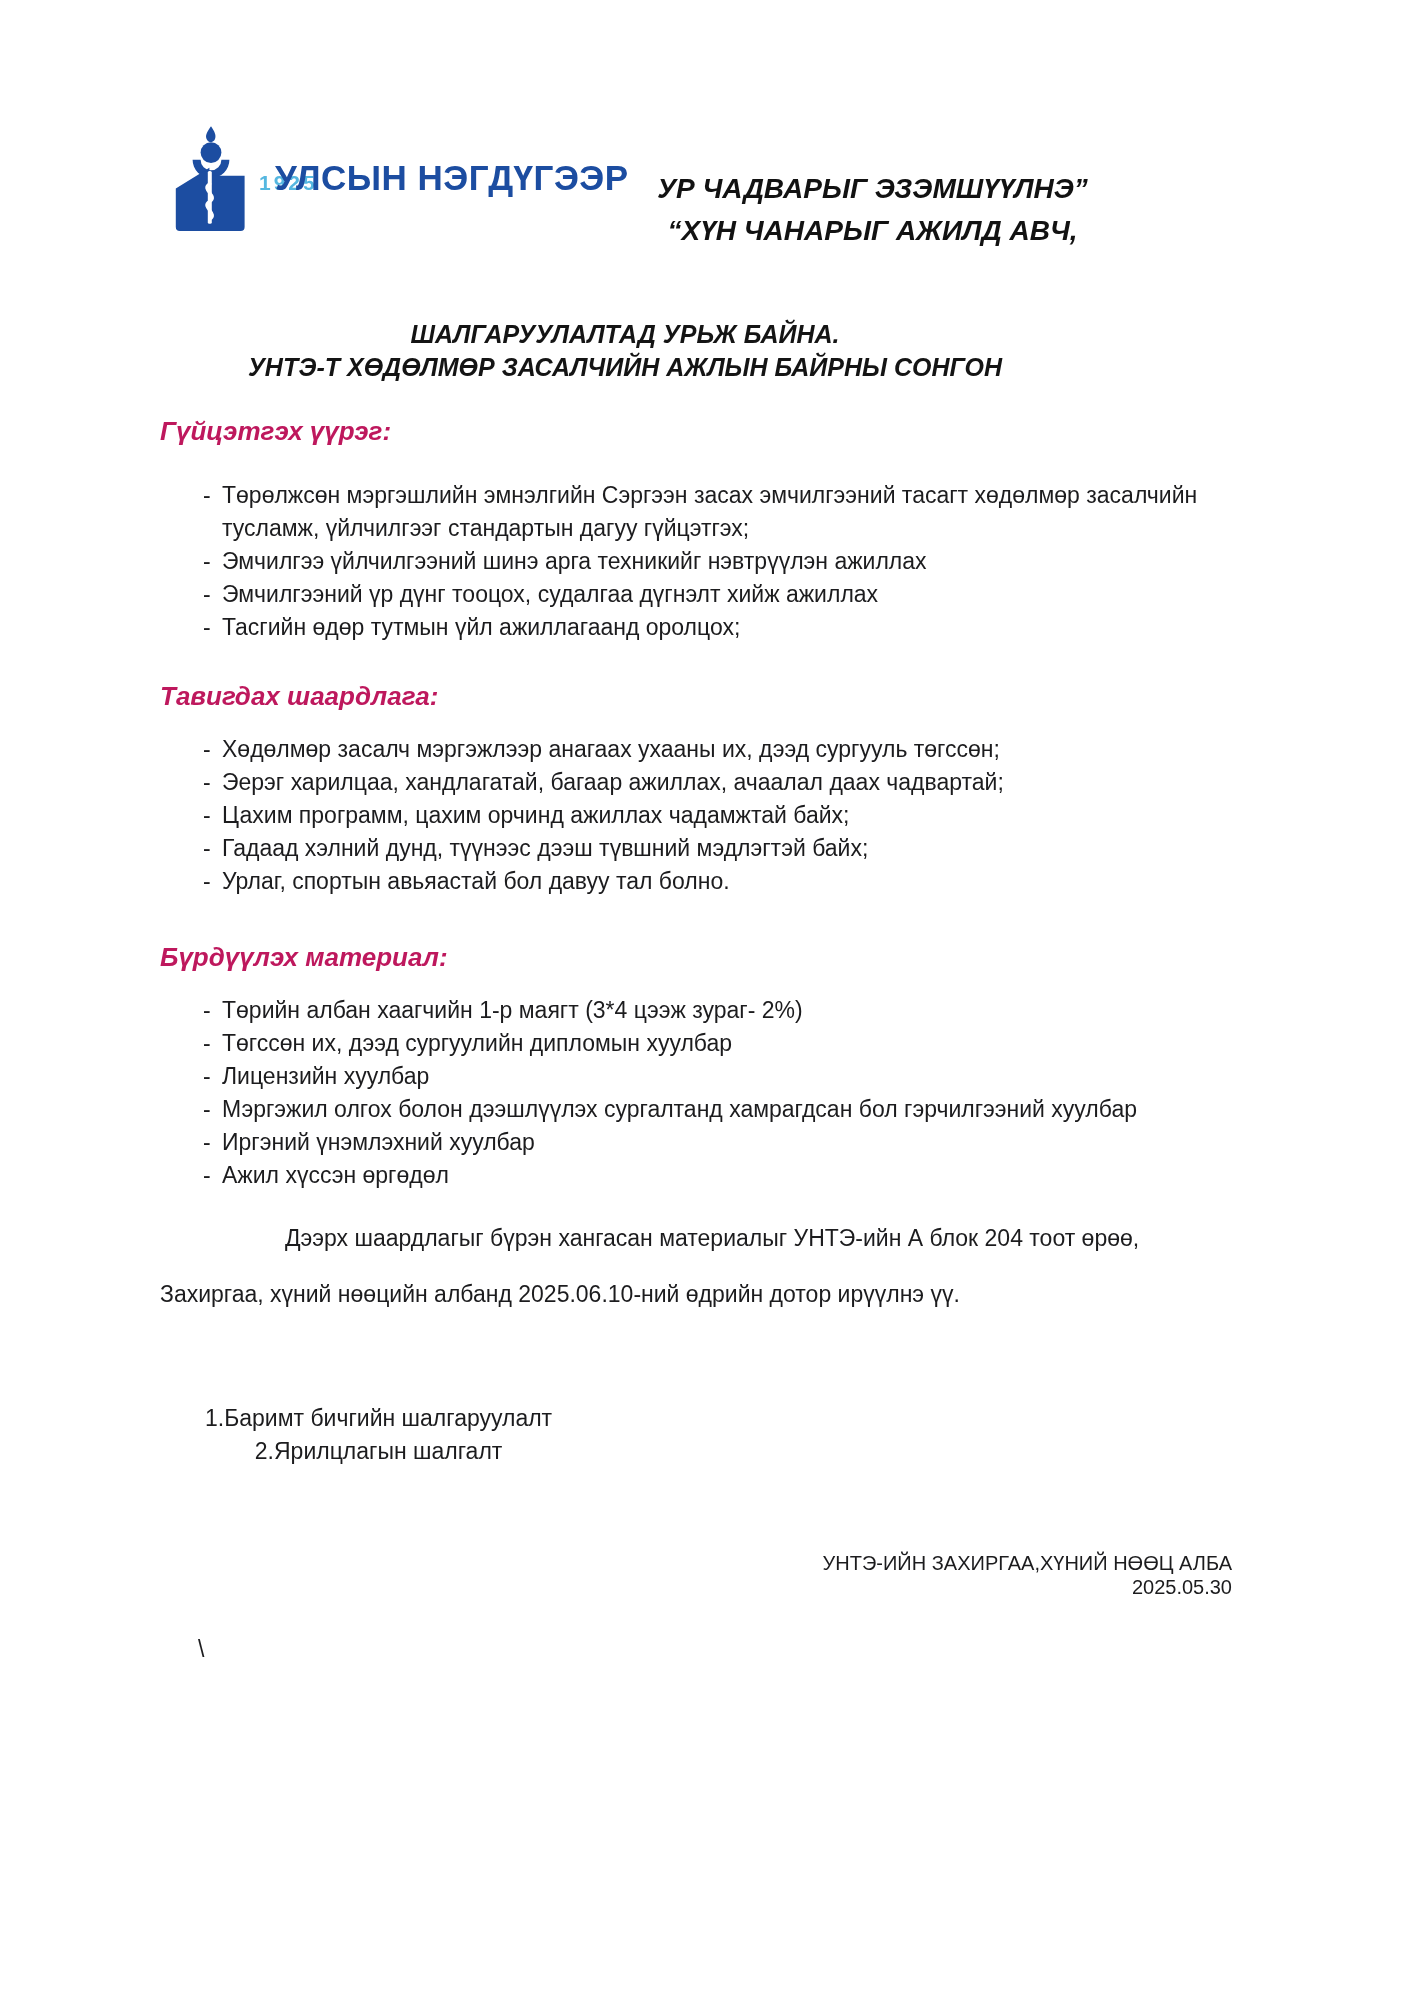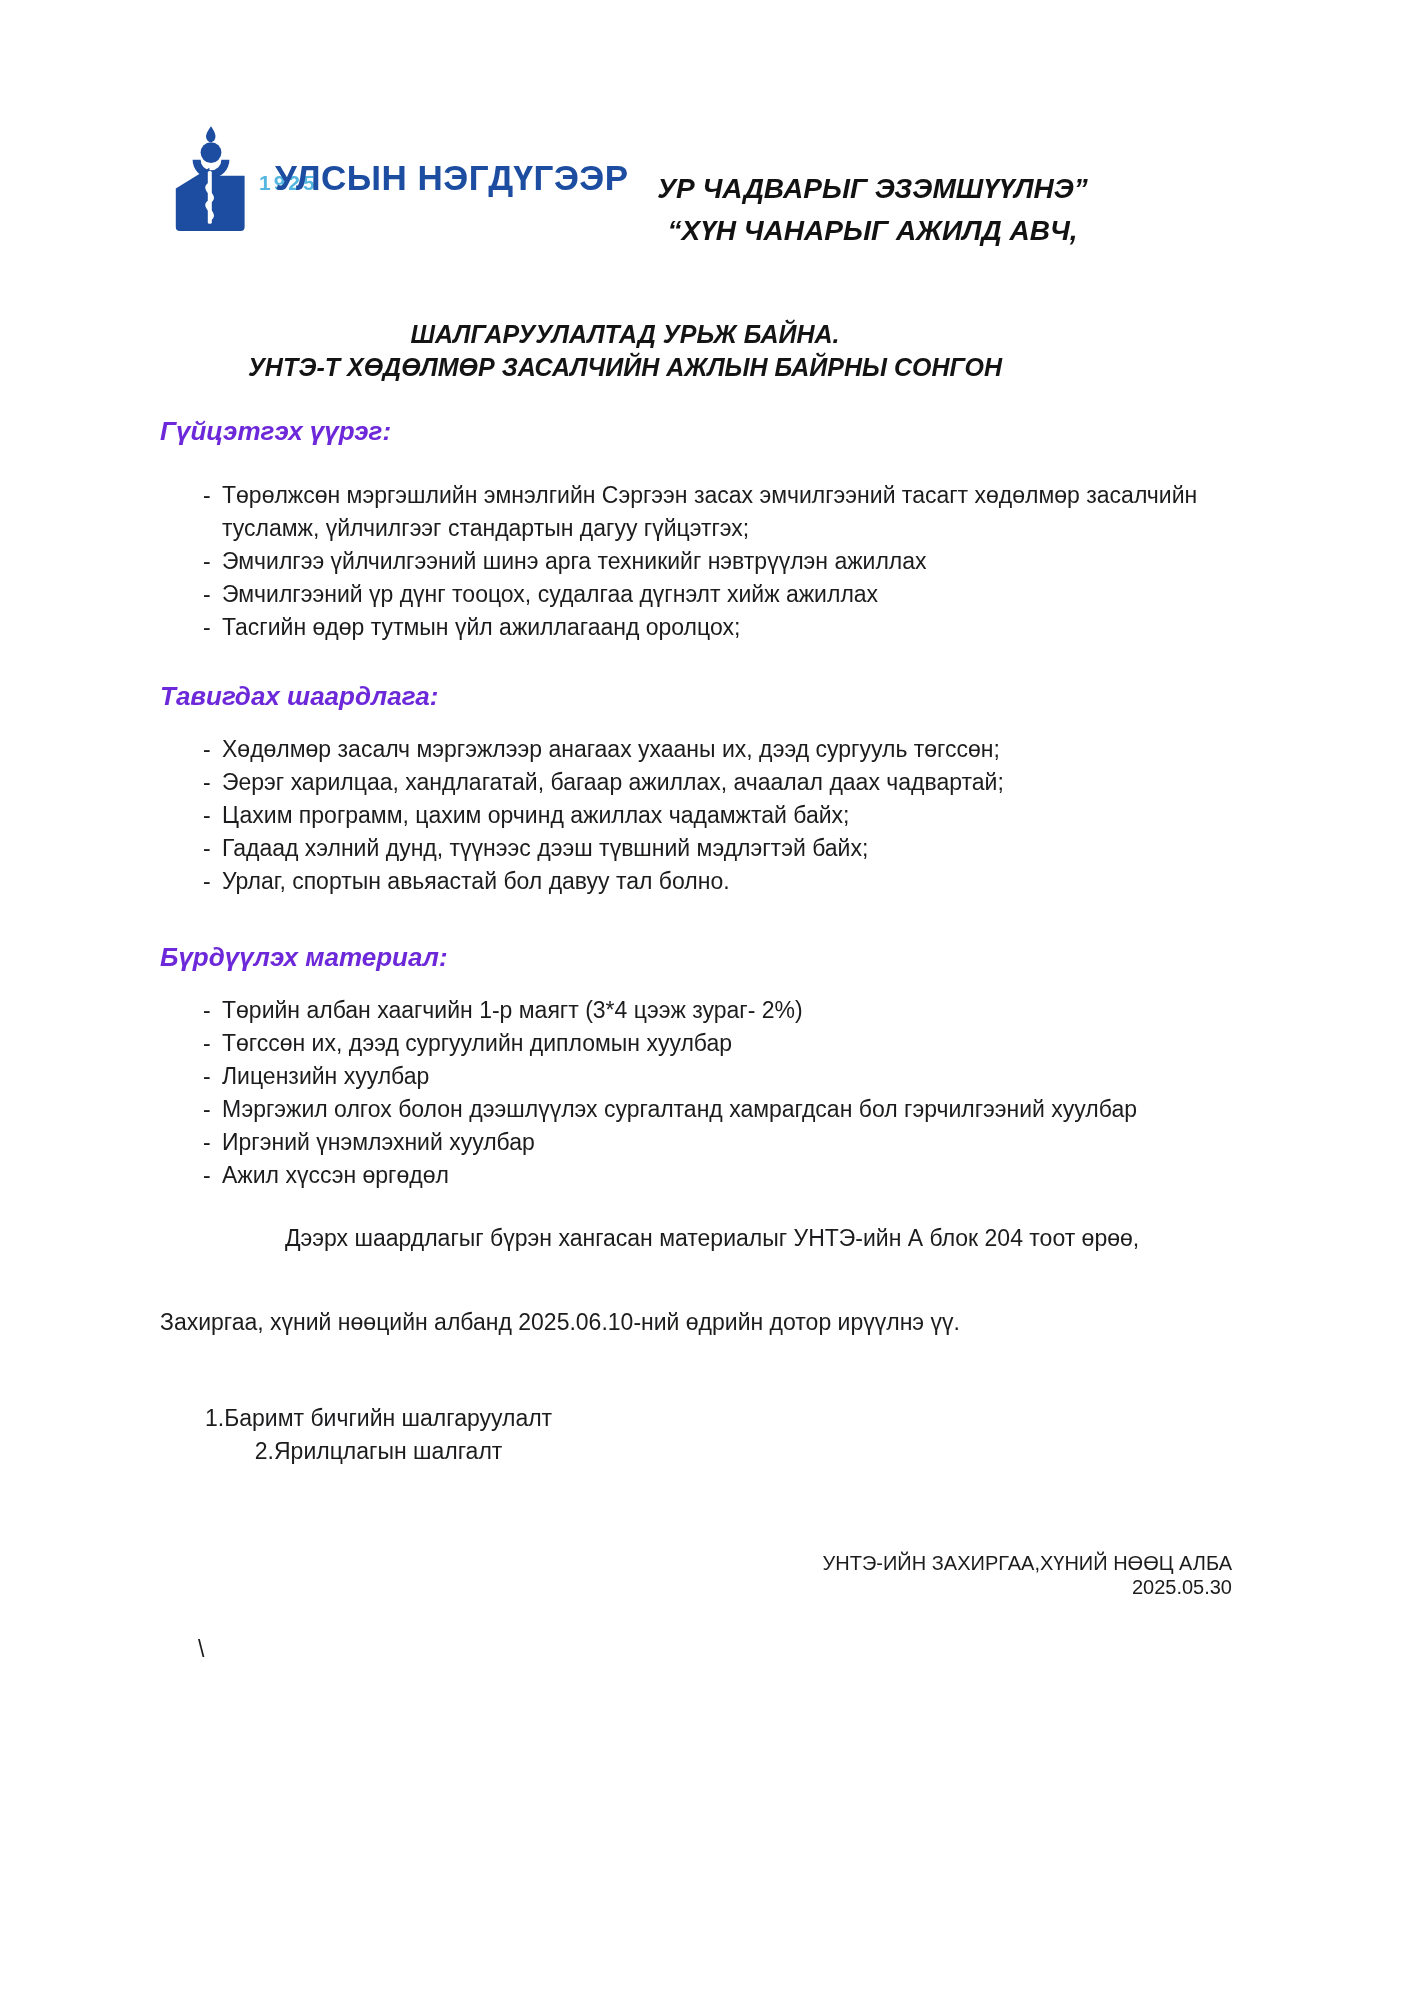--- a/index.html
+++ b/index.html
@@ -23,42 +23,42 @@
   }
 
   
   .doc-title {
     position:absolute; left:160px; top:318px; width:930px; text-align:center;
     font-size:25px; font-weight:bold; font-style:italic; line-height:33px; color:#141414;
   }
 
   
   .sec-heading {
-    position:absolute; left:160px; font-size:26px; font-weight:bold; font-style:italic; color:#6d28d9;
+    position:absolute; left:160px; font-size:26px; font-weight:bold; font-style:italic; color:#be185d;
   }
   .h-duties { top:416px; }
   .h-requirements { top:681px; }
   .h-materials { top:942px; }
 
   
   .blist { position:absolute; left:160px; width:1104px; }
   .l-duties { top:479px; }
   .l-requirements { top:733px; }
   .l-materials { top:994px; }
   .li { display:flex; font-size:23px; line-height:33px; }
   .li .dash { flex:0 0 auto; padding-left:43px; width:19px; }
   .li .txt { flex:1 1 auto; }
 
   
   .p-submit1 {
     position:absolute; left:160px; top:1222px; width:1104px;
     font-size:23px; line-height:33px; text-indent:125px;
   }
   .p-submit2 {
-    position:absolute; left:160px; top:1306px; width:1104px;
+    position:absolute; left:160px; top:1278px; width:1104px;
     font-size:23px; line-height:33px;
   }
   .sel-heading {
     position:absolute; left:160px; top:1349px; width:1104px;
     font-size:25px; font-weight:bold; font-style:italic; color:#141414;
   }
   .steps { position:absolute; left:205px; top:1402px; font-size:23px; line-height:33px;text-align:center; }
 
   
   .footer {

